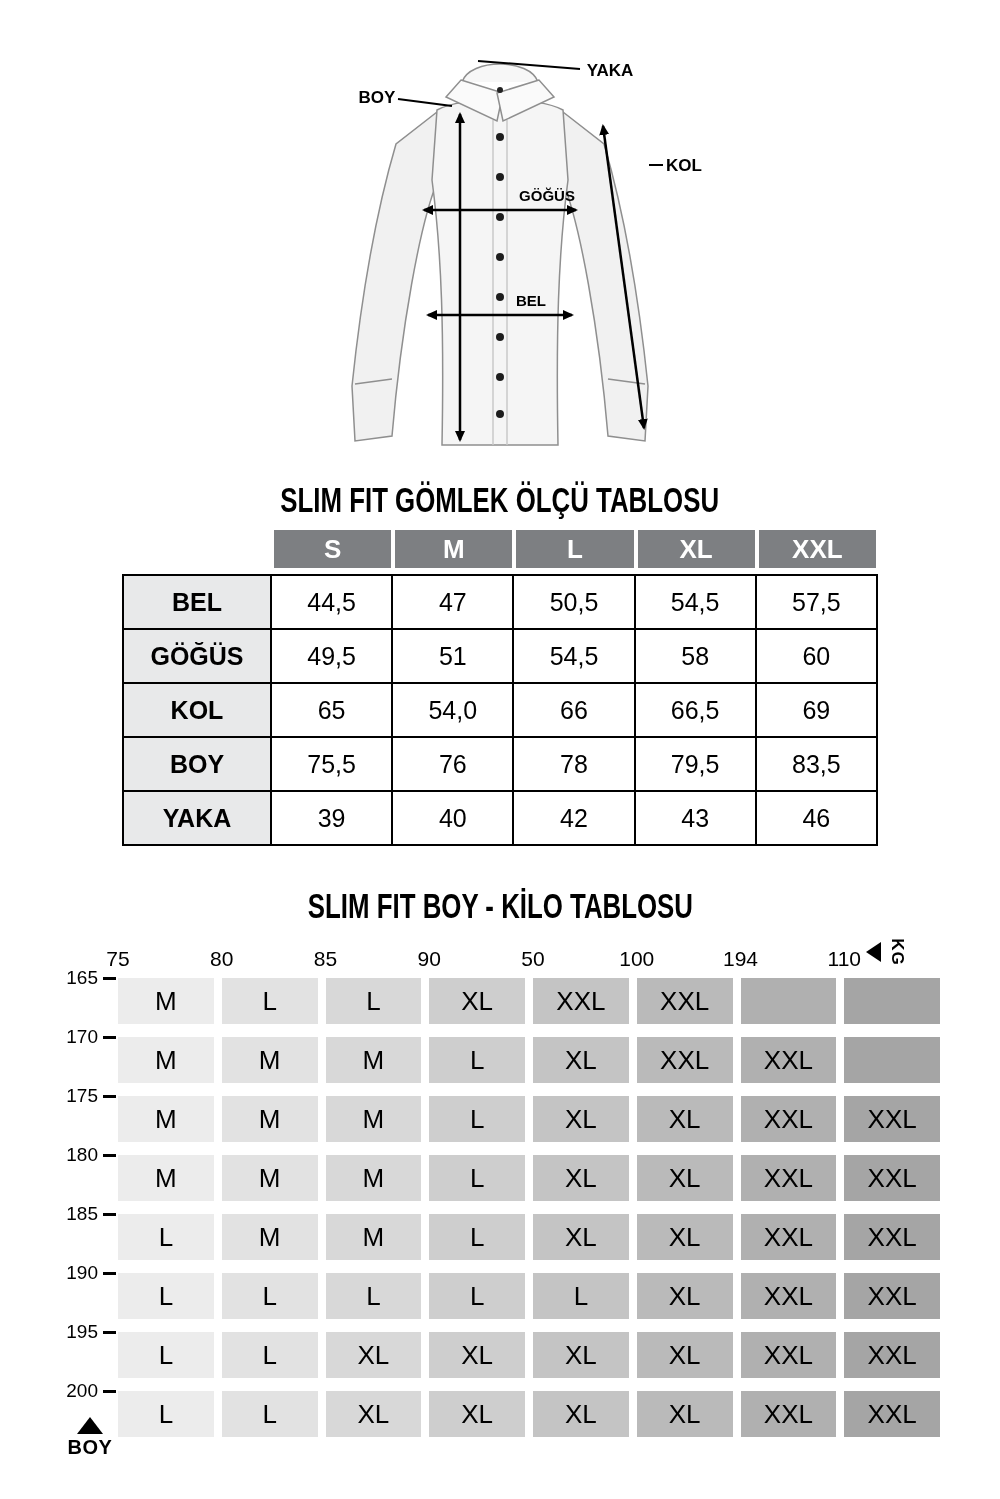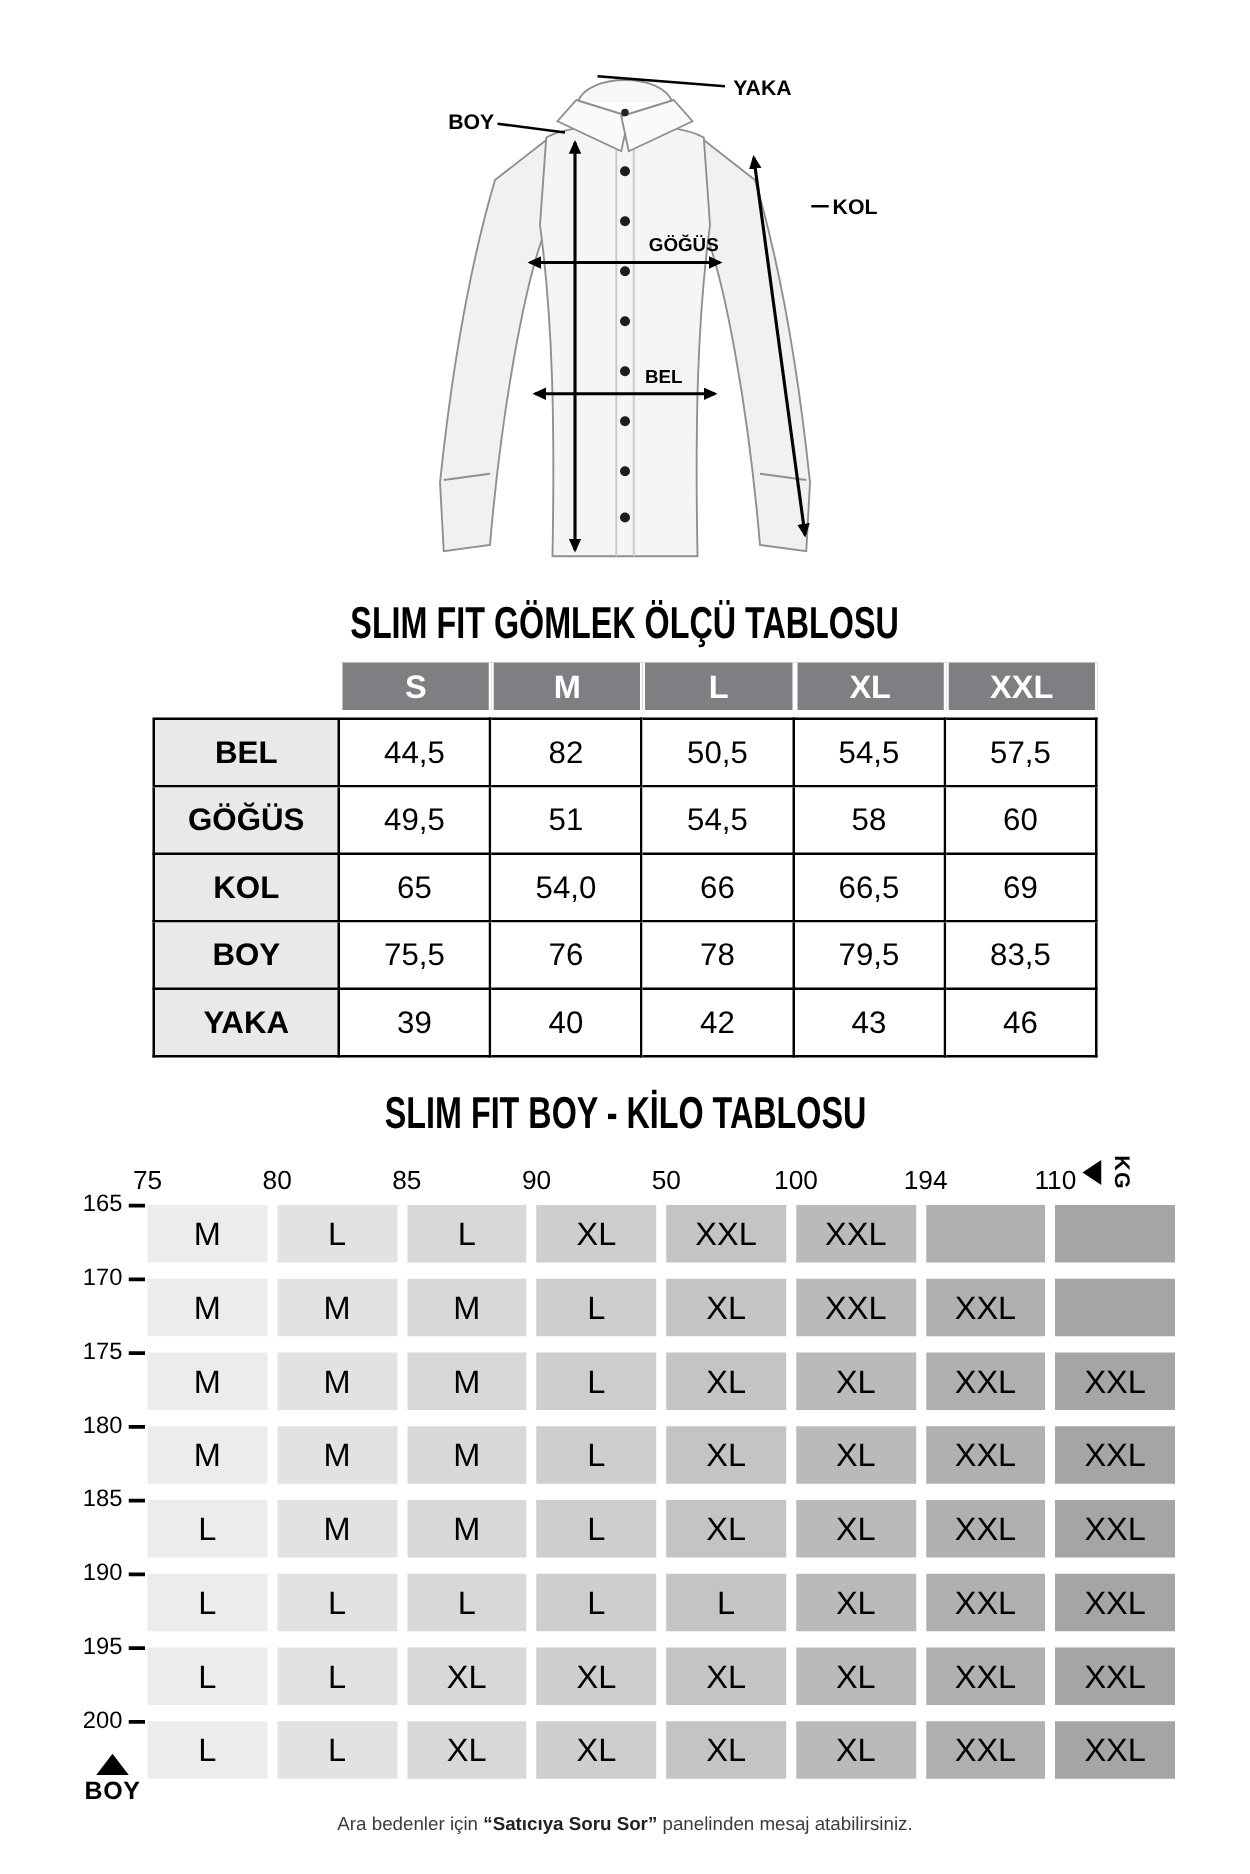--- a/index.html
+++ b/index.html
@@ -4,21 +4,21 @@
 <style>
   html,body{margin:0;padding:0;}
   body{
     width:1000px;height:1499px;background:#ffffff;color:#000;
     font-family:"Liberation Sans",sans-serif;position:relative;overflow:hidden;
   }
   .diagram-wrap{width:1000px;height:470px;}
   svg text{font-family:"Liberation Sans",sans-serif;font-weight:bold;fill:#000;}
 
   .section-title{text-align:center;margin:10px 0 0;}
-  .section-title.second{margin-top:26px;}
+  .section-title.second{margin-top:40px;}
   .section-title span{
     display:inline-block;font-weight:bold;font-size:34px;line-height:38px;
     transform:scale(.76,1.05);white-space:nowrap;
   }
 
   
   .size-table-wrap{width:756px;margin:12px auto 0;}
   table.size-table{border-collapse:separate;border-spacing:0;width:100%;table-layout:fixed;}
   .size-table th,.size-table td{padding:0;}
   .size-table th.colhead{
@@ -141,21 +141,21 @@
           <th class="colhead" style="background: rgb(125, 127, 130); color: rgb(255, 255, 255);">XXL</th>
         </tr>
     </thead>
     <tbody>
         <tr class="spacer">
           <td colspan="6"></td>
         </tr>
         <tr class="first">
           <td class="cell rowlabel" style="background: rgb(232, 233, 234);">BEL</td>
           <td class="cell">44,5</td>
-          <td class="cell">82</td>
+          <td class="cell">47</td>
           <td class="cell">50,5</td>
           <td class="cell">54,5</td>
           <td class="cell">57,5</td>
         </tr>
         <tr>
           <td class="cell rowlabel" style="background: rgb(232, 233, 234);">GÖĞÜS</td>
           <td class="cell">49,5</td>
           <td class="cell">51</td>
           <td class="cell">54,5</td>
           <td class="cell">58</td>
@@ -312,16 +312,13 @@
         <div class="gcell" style="background: rgb(165, 165, 165);">XXL</div>
       </div>
   </div>
 </div>
 
 <div class="bottom-block">
   <div class="hw-boy">
     <span class="boy-arrow"></span>
     <span class="boy-text">BOY</span>
   </div>
-  <div class="footer">
-    <span>Ara bedenler için </span><b>“Satıcıya Soru Sor”</b><span> panelinden mesaj atabilirsiniz.</span>
-  </div>
 </div>
 
 </body></html>

